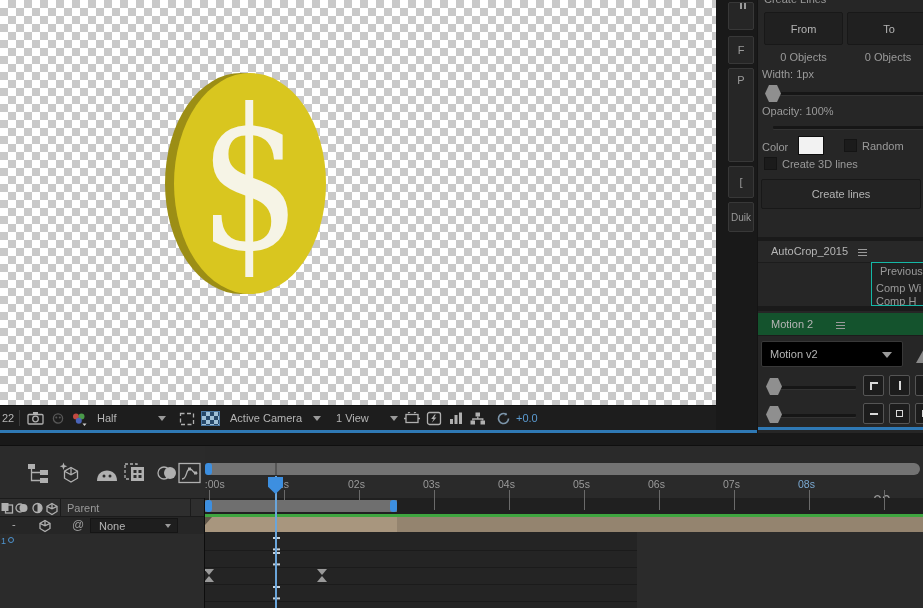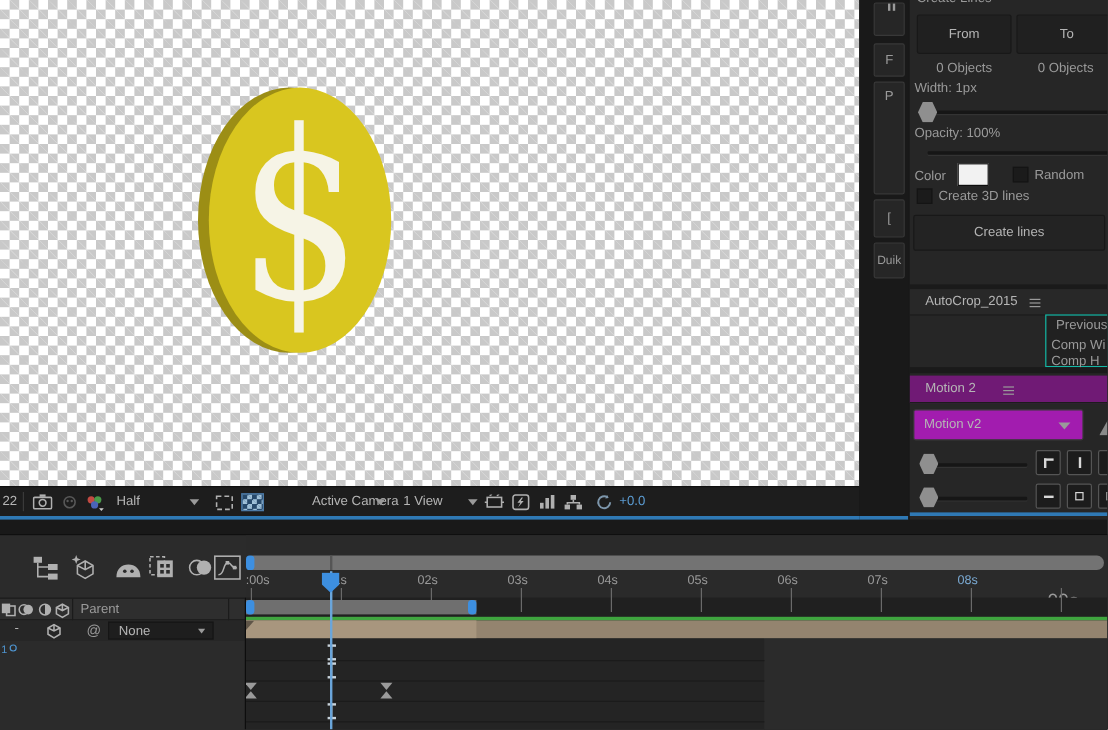--- a/index.html
+++ b/index.html
@@ -80,21 +80,21 @@
       <span class="abs txt ltxt" style="left:97px;top:6px;">Half</span>
       <div class="abs chev" style="left:158px;top:10px;"></div>
       <span class="abs" style="left:179px;top:6px;">
         <svg width="16" height="14">
             <rect class="ic" x="1.5" y="1.5" width="13" height="11" stroke-dasharray="4 2.5"></rect>
           </svg>
       </span>
       <div class="abs" style="left:201px;top:5px;width:19px;height:15px;background:#27496b;border:1px solid #4d7aa6;box-sizing:border-box;
                   background-image:linear-gradient(45deg,#9fc0d8 25%,transparent 25%,transparent 75%,#9fc0d8 75%),linear-gradient(45deg,#9fc0d8 25%,transparent 25%,transparent 75%,#9fc0d8 75%);
                   background-size:8px 8px;background-position:0 0,4px 4px;"></div>
-      <span class="abs txt ltxt" style="left:230px;top:6px;margin-left:30px;">Active Camera</span>
+      <span class="abs txt ltxt" style="left:230px;top:6px;">Active Camera</span>
       <div class="abs chev" style="left:313px;top:10px;"></div>
       <span class="abs txt ltxt" style="left:336px;top:6px;">1 View</span>
       <div class="abs chev" style="left:390px;top:10px;"></div>
       <span class="abs" style="left:403px;top:6px;">
         <svg width="18" height="13">
             <rect class="ic" x="3" y="2.5" width="12" height="8"></rect>
             <path class="ic" d="M1 6.5h2M15 6.5h2M5 1l2-1M11 1l2-1"></path>
           </svg>
       </span>
       <span class="abs" style="left:426px;top:5px;">
@@ -188,29 +188,29 @@
       </div>
       <div class="abs" style="left:113px;top:21px;width:53px;height:44px;background:#212121;border:1px solid #14b8a6;box-sizing:border-box;">
         <span class="abs txt" style="left:8px;top:2px;">Previous</span>
         <span class="abs txt" style="left:4px;top:19px;">Comp Wi</span>
         <span class="abs txt" style="left:4px;top:32px;">Comp H</span>
       </div>
     </div>
     <div class="abs" style="left:0;top:306px;width:166px;height:5px;background:#1a1a1a;"></div>
 
     <div class="abs" style="left:0;top:311px;width:166px;height:116px;">
-      <div class="abs" style="left:0;top:2px;width:166px;height:22px;background:#701a75;border-bottom:1px solid #1c1c1c;">
+      <div class="abs" style="left:0;top:2px;width:166px;height:22px;background:#14532d;border-bottom:1px solid #1c1c1c;">
         <span class="abs txt ltxt" style="left:13px;top:5px;">Motion 2</span>
         <span class="abs ham" style="left:78px;top:7px;">
             <span></span>
             <span></span>
             <span></span>
           </span>
       </div>
-      <div class="abs" style="left:3px;top:30px;width:142px;height:26px;background:#a21caf;border:1px solid #383838;border-radius:2px;box-sizing:border-box;">
+      <div class="abs" style="left:3px;top:30px;width:142px;height:26px;background:#000000;border:1px solid #383838;border-radius:2px;box-sizing:border-box;">
         <span class="abs txt ltxt" style="left:8px;top:6px;">Motion v2</span>
         <div class="abs" style="right:10px;top:10px;width:0;height:0;border-left:5px solid transparent;border-right:5px solid transparent;border-top:6px solid #9a9a9a;"></div>
       </div>
       <div class="abs" style="left:158px;top:34px;width:20px;height:18px;background:#8a8a8a;clip-path:polygon(0 100%,50% 0,100% 100%);"></div>
       <div class="abs track" style="left:22px;top:75px;width:76px;"></div>
       <div class="abs hex" style="left:8px;top:67px;"></div>
       <div class="abs mbtn" style="left:105px;top:64px;">
         <span style="width:6px;height:6px;border-left:2px solid #d8d8d8;border-top:2px solid #d8d8d8;"></span>
       </div>
       <div class="abs mbtn" style="left:131px;top:64px;">

